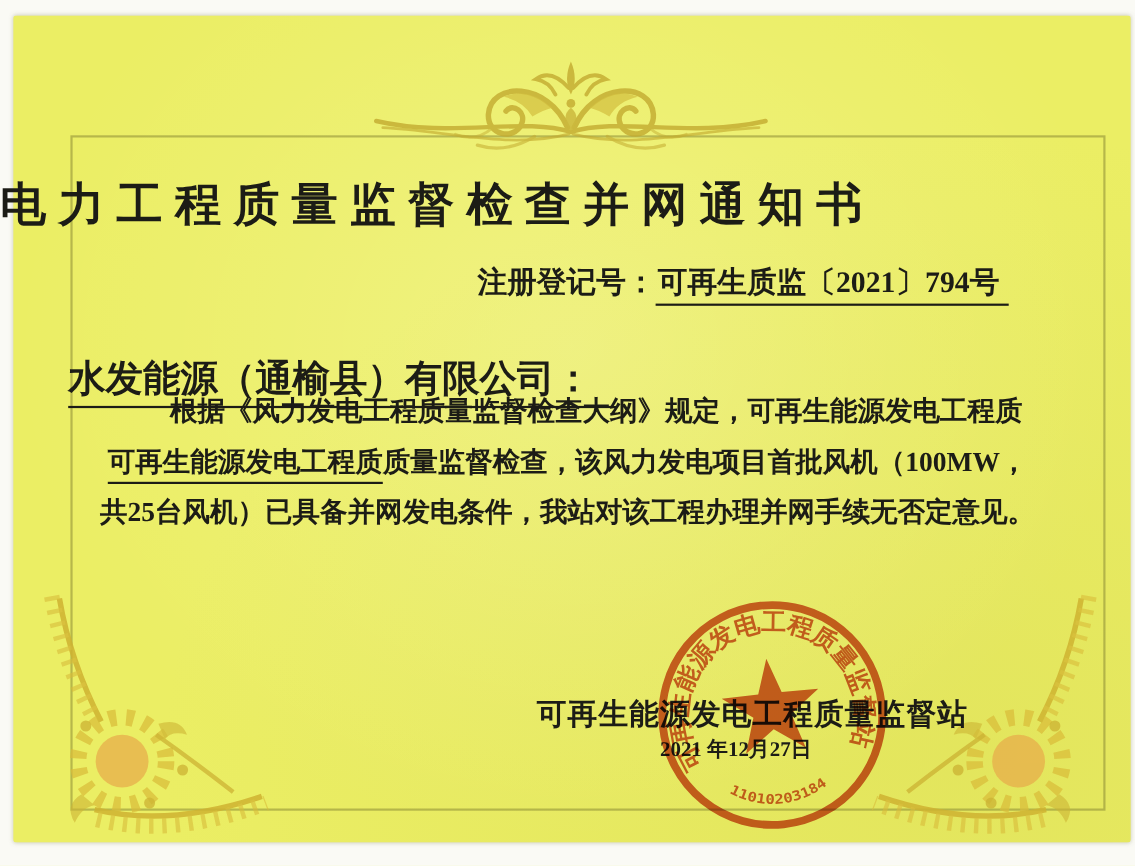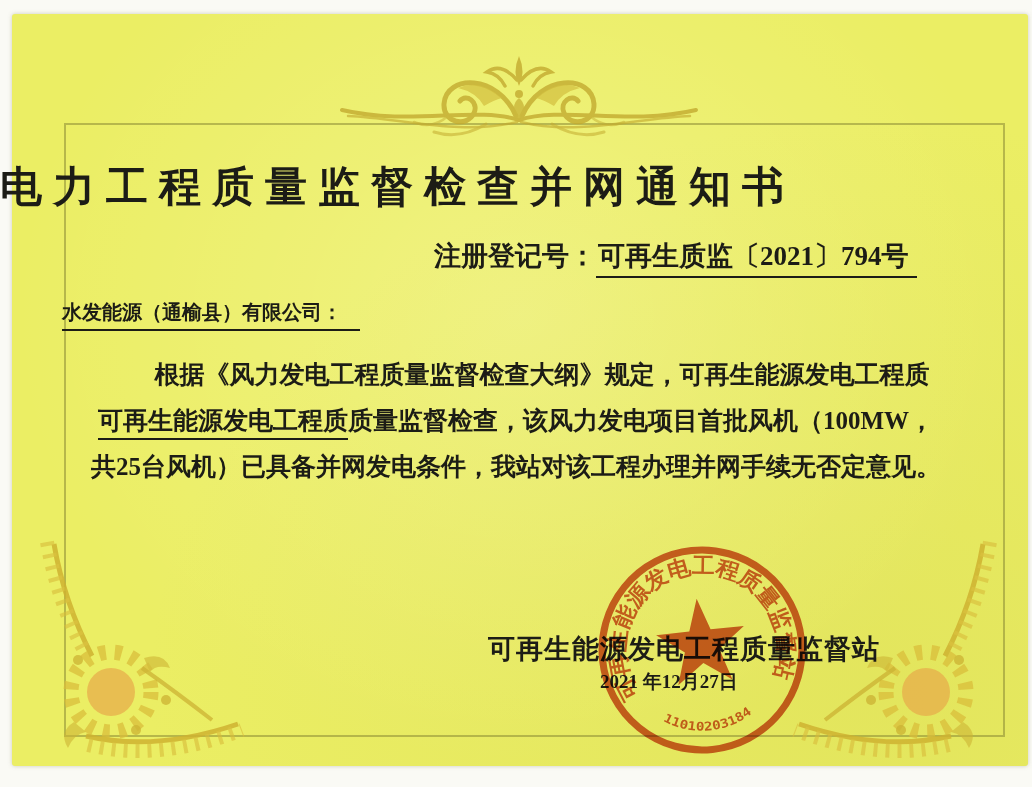--- a/index.html
+++ b/index.html
@@ -20,21 +20,21 @@
 
   .frame{position:absolute;left:64px;top:123px;width:937px;height:610px;
     border:2px solid var(--frame);opacity:.55;}
 
   .txt{position:absolute;color:var(--ink);line-height:1;white-space:nowrap;}
   .title{left:0;top:166px;width:1032px;text-align:left;font-size:42px;font-weight:bold;
     letter-spacing:11px;}
   .reg{left:420px;top:243px;font-size:27px;font-weight:bold;margin-left:14px;}
   .reg .u{padding:0 8px 5px 2px;}
   .u{border-bottom:2px solid var(--ink);}
-  .recipient{left:62px;top:302px;font-size:20px;font-weight:bold;}
+  .recipient{left:62px;top:328px;font-size:34px;font-weight:bold;}
   .recipient .u{padding:0 18px 6px 0;}
 
   .body-text{position:absolute;left:62px;top:352px;width:908px;color:var(--ink);
     font-size:25px;font-weight:bold;}
   .bline{height:46px;line-height:46px;white-space:nowrap;text-align:center;}
   .bline .u{padding-bottom:4px;}
   .bline.indent{padding-left:52px;}
 
   .closing{left:126px;top:542px;font-size:26px;font-weight:bold;}
   .sig-org{left:488px;top:636px;font-size:27px;font-weight:bold;letter-spacing:1px;}

